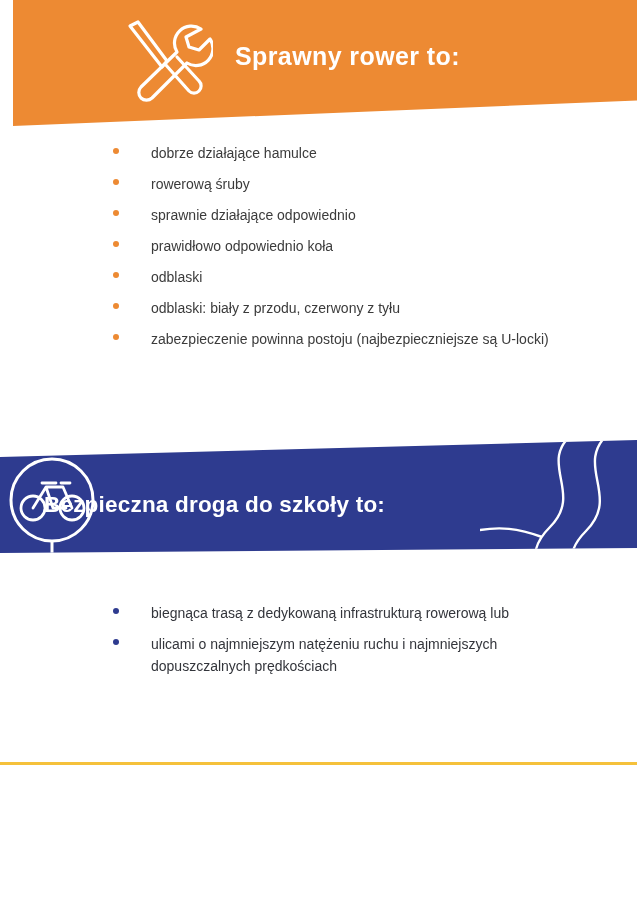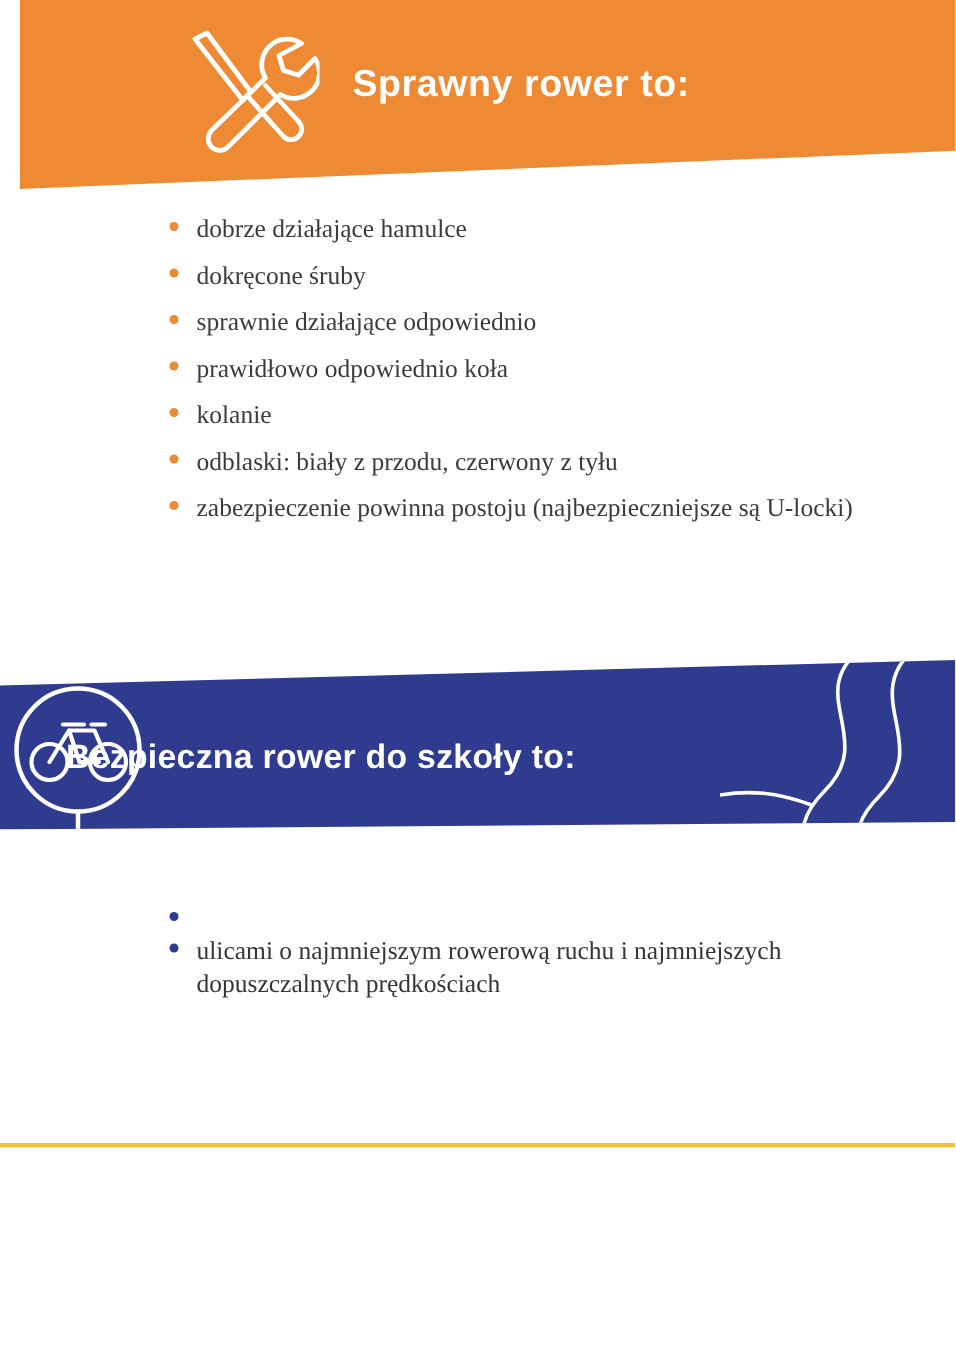--- a/index.html
+++ b/index.html
@@ -66,24 +66,25 @@
     flex: 0 0 auto;
     width: 6px;
     height: 6px;
     border-radius: 50%;
     margin-top: 6px;
     margin-right: 12px;
   }
   .list-one .dot { background: #ED8A33; }
   .list-two .dot { background: #2E3B8F; }
   .bullet-text {
-    font-size: 17px;
+    font-size: 14px;
     line-height: 22px;
     color: #3B3B3B;
-    font-family: Liberation Serif, serif;
+    font-family: Liberation Sans, sans-serif;
+    margin-left: 20px;
   }
   .list-two .bullet-text { color: #33353B; }
 
   
   .blue-band {
     position: absolute;
     left: 0;
     top: 440px;
     width: 637px;
     height: 125px;
@@ -150,33 +151,33 @@
   <div class="header-title">Sprawny rower to:</div>
 </div>
 
 <div class="list-one">
   <div class="bullet-row">
     <span class="dot"></span>
     <span class="bullet-text">dobrze działające hamulce</span>
   </div>
   <div class="bullet-row">
     <span class="dot"></span>
-    <span class="bullet-text">dokręcone śruby</span>
+    <span class="bullet-text">rowerową śruby</span>
   </div>
   <div class="bullet-row">
     <span class="dot"></span>
     <span class="bullet-text">sprawnie działające odpowiednio</span>
   </div>
   <div class="bullet-row">
     <span class="dot"></span>
     <span class="bullet-text">prawidłowo odpowiednio koła</span>
   </div>
   <div class="bullet-row">
     <span class="dot"></span>
-    <span class="bullet-text">kolanie</span>
+    <span class="bullet-text">odblaski</span>
   </div>
   <div class="bullet-row">
     <span class="dot"></span>
     <span class="bullet-text">odblaski: biały z przodu, czerwony z tyłu</span>
   </div>
   <div class="bullet-row">
     <span class="dot"></span>
     <span class="bullet-text">zabezpieczenie powinna postoju (najbezpieczniejsze są U-locki)</span>
   </div>
 </div>
@@ -196,29 +197,30 @@
     </g>
     <g fill="none" stroke="#FFFFFF" stroke-width="2.8" stroke-linecap="round" stroke-linejoin="round">
       <circle cx="33" cy="58" r="12"></circle>
       <circle cx="72" cy="58" r="12"></circle>
       <path d="M33 58 L46 37 L63 37 L72 58 M46 37 L53 58 M53 58 L66 58"></path>
       <line x1="42" y1="33" x2="56" y2="33"></line>
       <line x1="61" y1="33" x2="70" y2="33"></line>
     </g>
   </svg>
 </div>
-<div class="blue-title">Bezpieczna rower do szkoły to:</div>
+<div class="blue-title">Bezpieczna droga do szkoły to:</div>
 
 <div class="list-two">
   <div class="bullet-row">
     <span class="dot"></span>
-  </div>
-  <div class="bullet-row">
-    <span class="dot"></span>
-    <span class="bullet-text">ulicami o najmniejszym rowerową ruchu i najmniejszych dopuszczalnych prędkościach</span>
+    <span class="bullet-text">biegnąca trasą z dedykowaną infrastrukturą rowerową lub</span>
+  </div>
+  <div class="bullet-row">
+    <span class="dot"></span>
+    <span class="bullet-text">ulicami o najmniejszym natężeniu ruchu i najmniejszych dopuszczalnych prędkościach</span>
   </div>
 </div>
 
 <div class="footer-divider"></div>
 <div class="footer">
 
   
   
   
   

